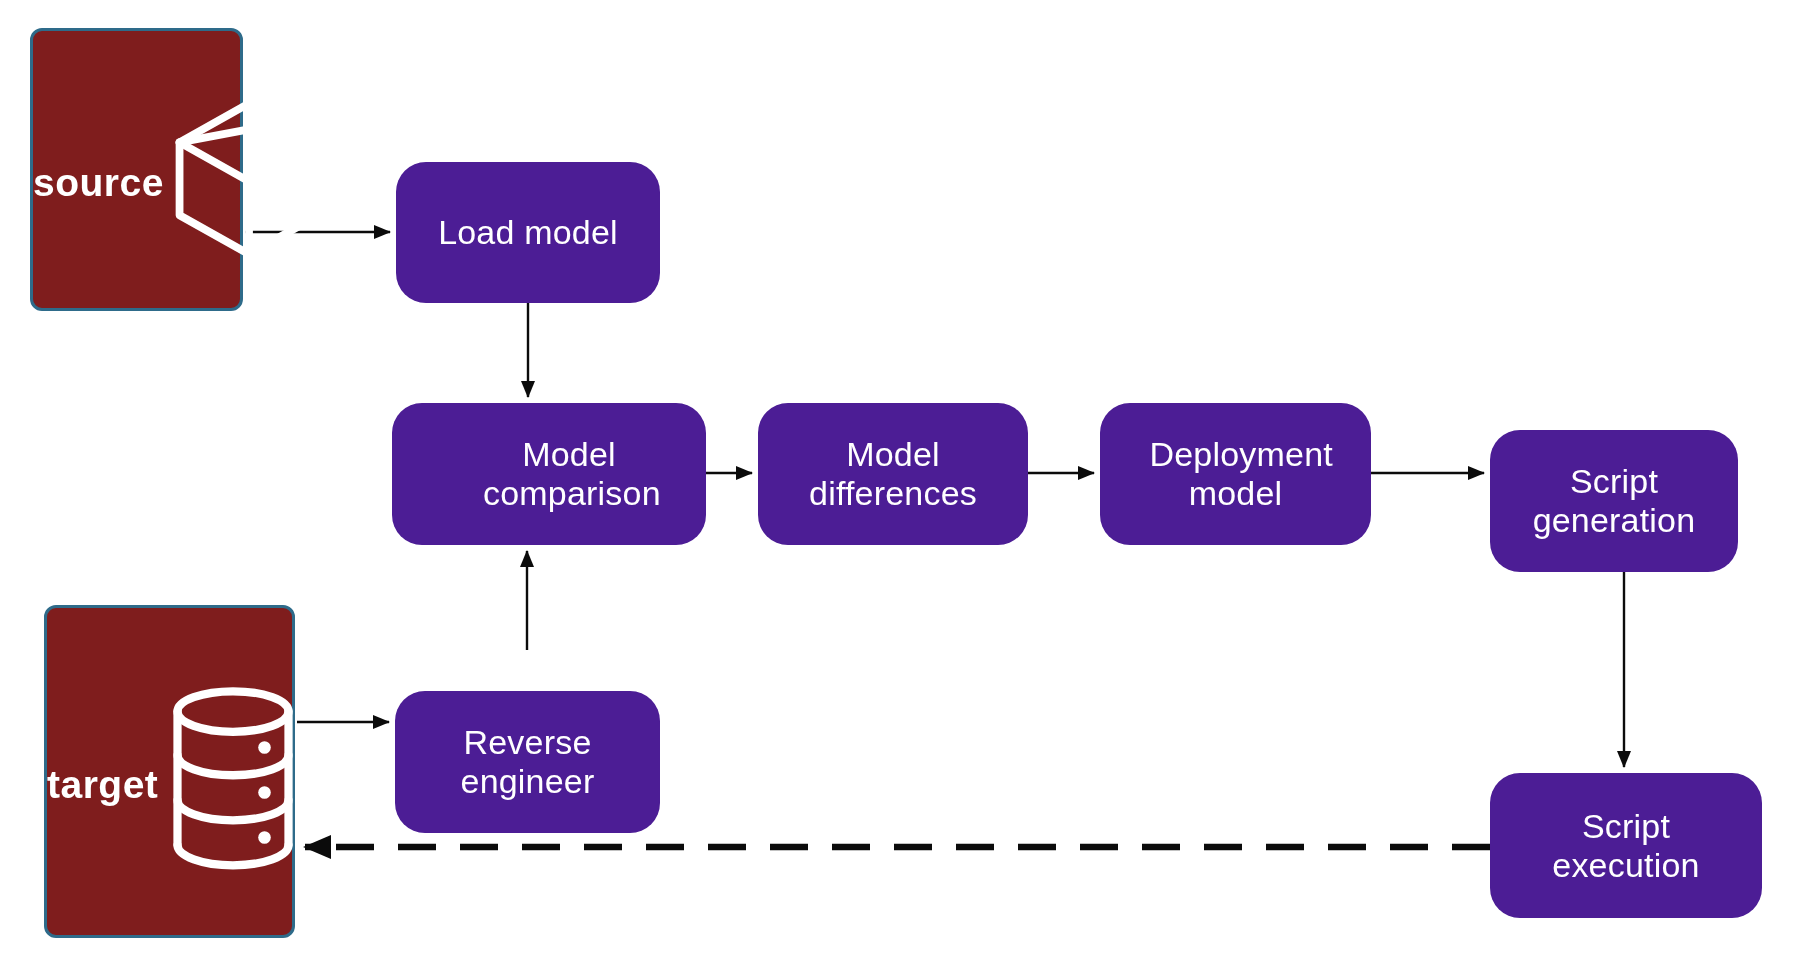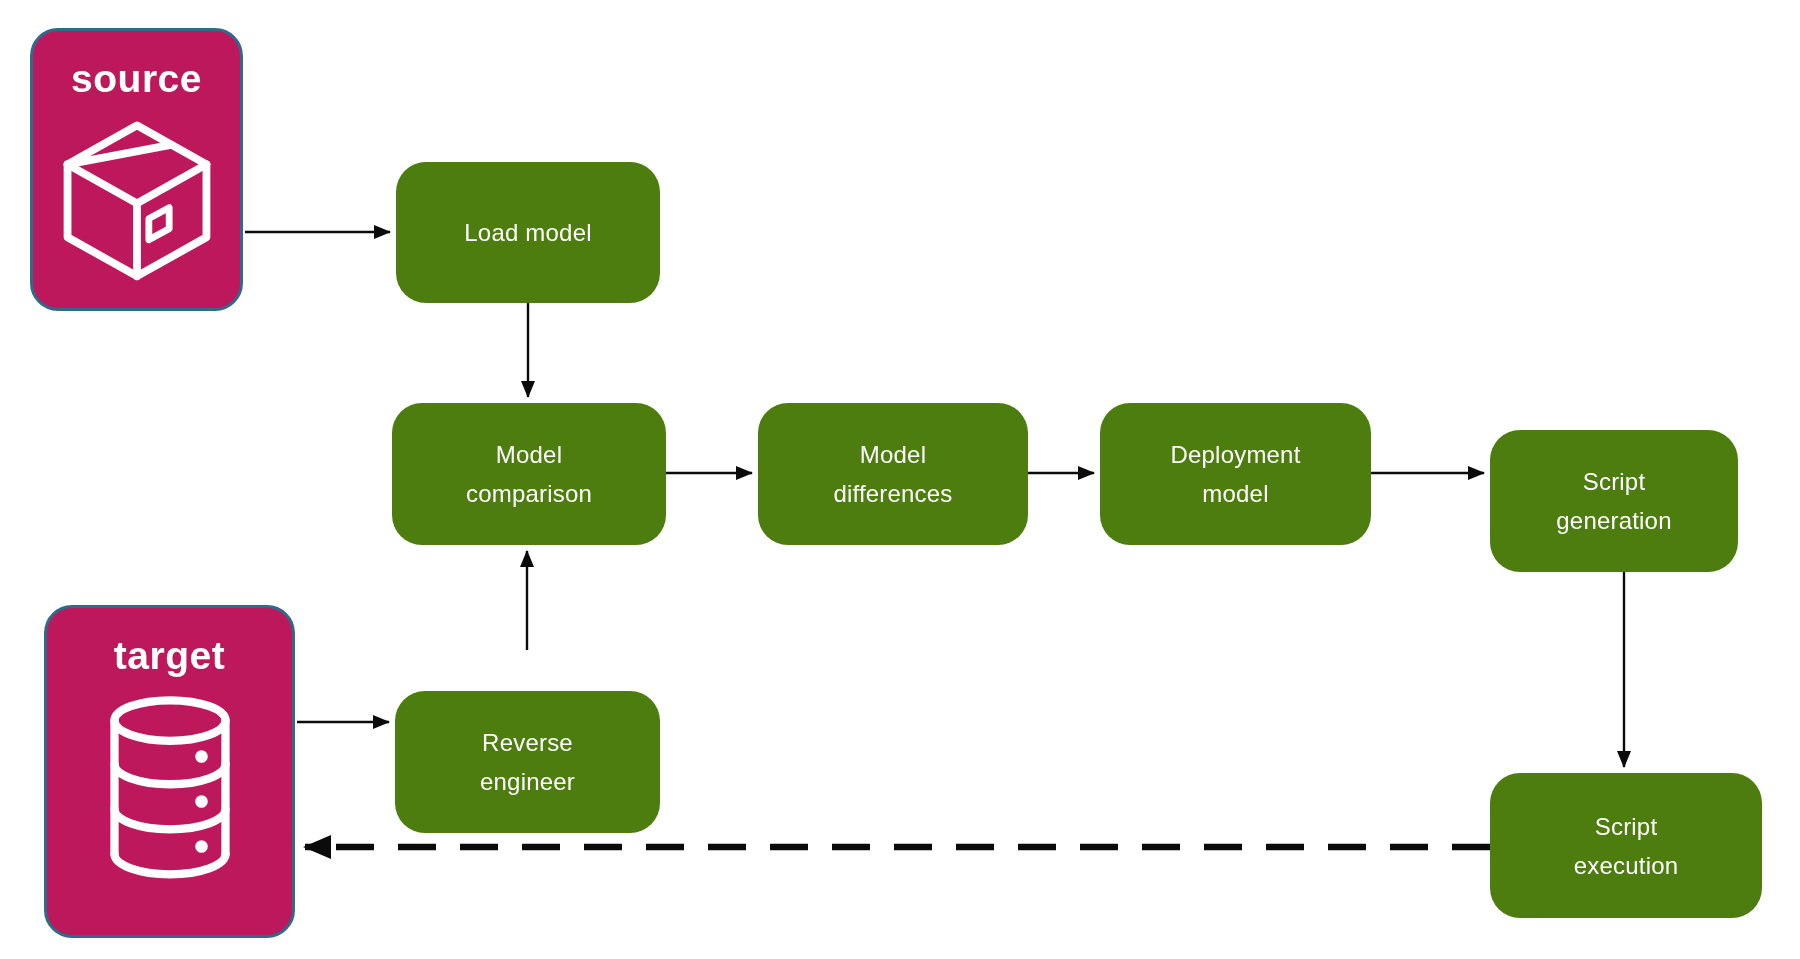--- a/index.html
+++ b/index.html
@@ -27,52 +27,52 @@
     stroke-width: 2.4;
     fill: none;
   }
   .edge.dashed {
     stroke-width: 6.5;
     stroke-dasharray: 38 24;
   }
   
   .node {
     position: absolute;
-    background: #4d7c0f;
+    background: #4c1d95;
     border-radius: 30px;
     color: #ffffff;
     display: flex;
     align-items: center;
     justify-content: center;
     text-align: center;
-    font-size: 24px;
+    font-size: 34px;
     line-height: 39px;
     letter-spacing: 0.2px;
   }
   .node .label {
     width: 172px; 
   }
   .node-load-model       { left: 396px;  top: 162px; width: 264px; height: 141px; }
   .node-load-model .label{ width: 200px; }
-  .node-model-comparison { left: 392px;  top: 403px; width: 274px; height: 142px; }
+  .node-model-comparison { left: 392px;  top: 403px; width: 274px; height: 142px; padding-left: 40px; }
   .node-model-differences{ left: 758px;  top: 403px; width: 270px; height: 142px; }
   .node-deployment-plan  { left: 1100px; top: 403px; width: 271px; height: 142px; }
   .node-script-generation{ left: 1490px; top: 403px; width: 248px; height: 142px; margin-top: 27px; }
   .node-reverse-engineer { left: 395px;  top: 650px; width: 265px; height: 142px; margin-top: 41px; }
   .node-script-execution { left: 1490px; top: 773px; width: 272px; height: 145px; align-items: center; }
   
   .endpoint {
     position: absolute;
-    background: #be185d;
+    background: #7f1d1d;
     border: 3px solid #2E6B8A;
-    border-radius: 28px;
+    border-radius: 12px;
     box-sizing: border-box;
     color: #ffffff;
     display: flex;
-    flex-direction: column;
+    flex-direction: row;
     align-items: center;
   }
   .endpoint .ep-label {
     font-size: 39px;
     font-weight: bold;
     letter-spacing: 0.5px;
     margin-top: 26px;
   }
   .endpoint-source { left: 30px; top: 28px;  width: 213px; height: 283px; }
   .endpoint-target { left: 44px; top: 605px; width: 251px; height: 333px; }

